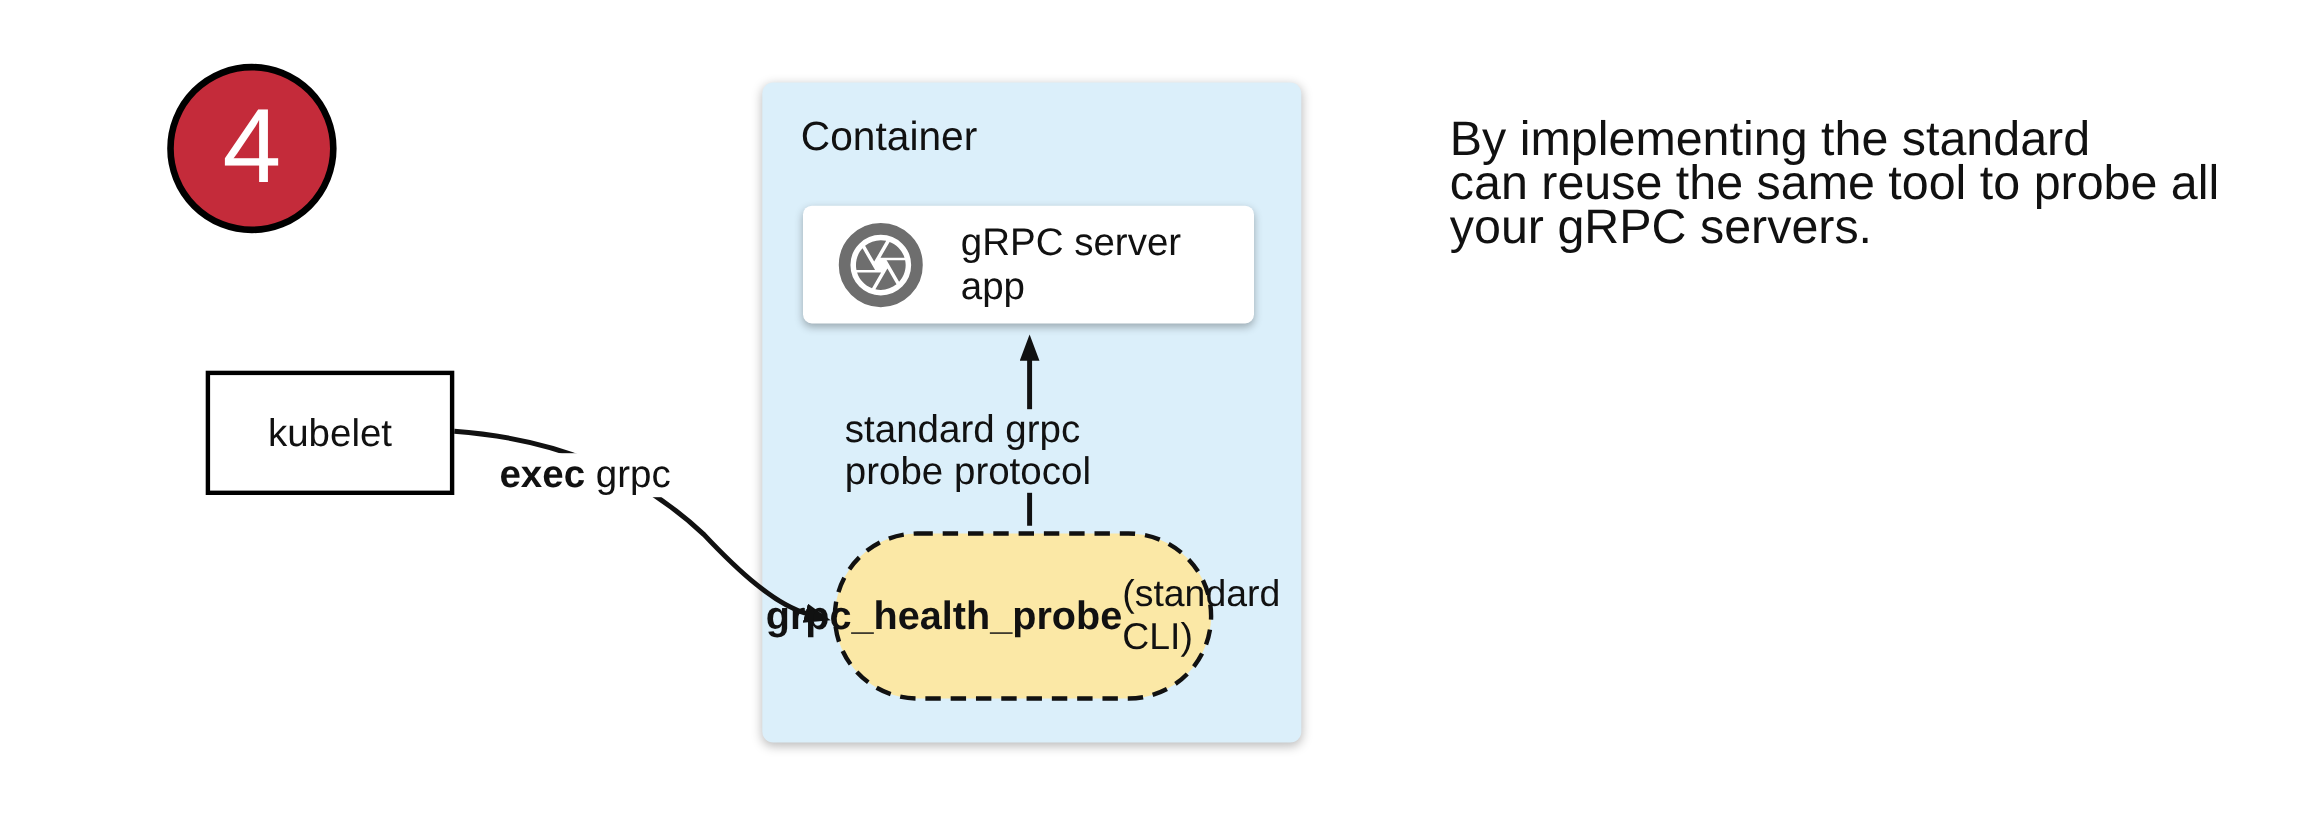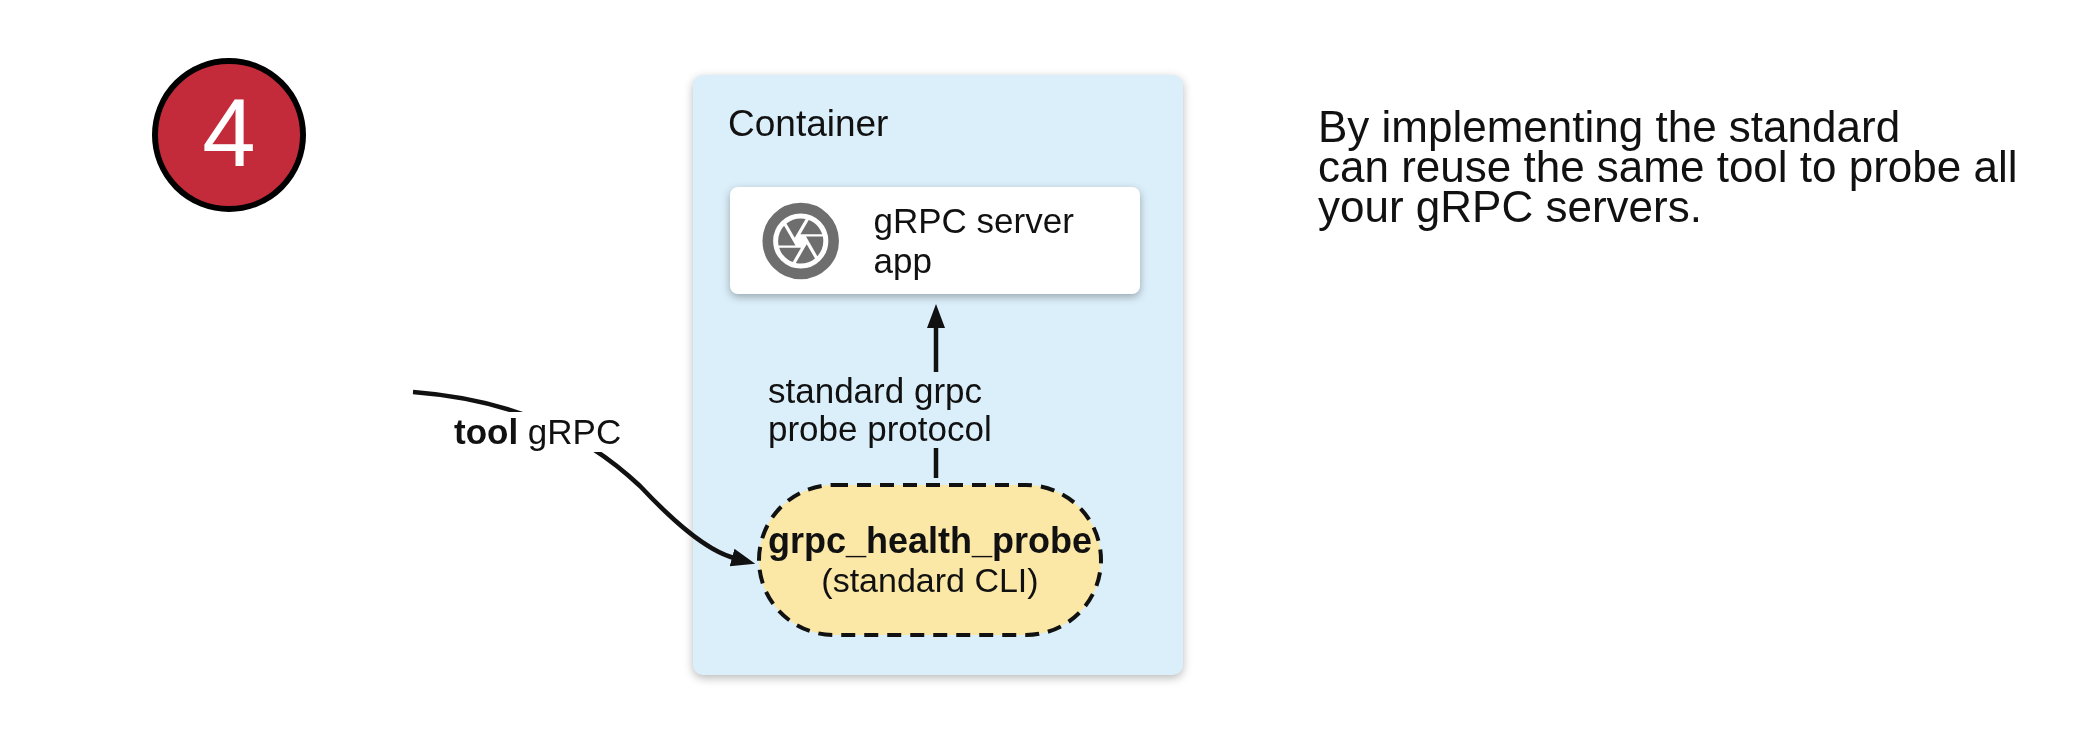--- a/index.html
+++ b/index.html
@@ -34,21 +34,21 @@
     background:#fff;border-radius:8px;z-index:2;
     box-shadow:0 3px 8px rgba(0,0,0,0.30);
     display:flex;align-items:center;gap:34px;padding-left:32px;box-sizing:border-box;
   }
   .server-box .label{font-size:35px;}
   
   .overlay{position:absolute;left:0;top:0;width:2100px;height:750px;z-index:3;pointer-events:none;}
   
   .pill-text{
     position:absolute;left:759px;top:485px;width:342px;height:150px;z-index:4;
-    display:flex;flex-direction:column;align-items:center;justify-content:center;
+    display:flex;flex-direction:row;align-items:center;justify-content:center;
   }
   .pill-text .t1{font-size:36px;font-weight:bold;line-height:1.15;}
   .pill-text .t2{font-size:34px;line-height:1.15;}
   
   .vlabel{
     position:absolute;left:768px;top:372px;width:320px;z-index:4;
     background:#DBEFFA;font-size:35px;line-height:38px;
   }
   .exec-label{
     position:absolute;left:450px;top:412px;z-index:4;background:#fff;
@@ -59,20 +59,23 @@
 </style>
 </head>
 <body>
 
 <div class="canvas">
 
   <div class="badge">
     <span class="num">4</span>
   </div>
 
+  <div class="kubelet">
+    <span>kubelet</span>
+  </div>
 
   <div class="container-box">
     <div class="container-label">Container</div>
   </div>
 
   <div class="server-box">
     <svg width="78" height="78" viewBox="0 0 24 24">
       <circle cx="12" cy="12" r="10.2" fill="#ffffff" stroke="#6E6E6E" stroke-width="3.3"></circle>
       <g transform="translate(12,12) scale(0.70) translate(-12,-12)" fill="#6E6E6E">
         <path d="M9.4 10.5l4.77-8.26C13.47 2.09 12.75 2 12 2c-2.4 0-4.6.85-6.32 2.25l3.66 6.35.06-.1zM21.54 9c-.92-2.92-3.15-5.26-6-6.34L11.88 9h9.66zm.26 1h-7.49l.29.5 4.76 8.25C21 16.97 22 14.61 22 12c0-.69-.07-1.36-.2-2zM8.54 12l-3.9-6.75C3.01 7.03 2 9.39 2 12c0 .69.07 1.36.2 2h7.49l-1.15-2zm-6.08 3c.92 2.92 3.15 5.26 6 6.34L12.12 15H2.46zm11.27 0l-3.9 6.76c.7.15 1.42.24 2.17.24 2.4 0 4.6-.85 6.32-2.25l-3.66-6.35-.93 1.6z"></path>
@@ -95,21 +98,21 @@
   <div class="pill-text">
     <span class="t1">grpc_health_probe</span>
     <span class="t2">(standard CLI)</span>
   </div>
 
   <div class="vlabel">
     <div>standard grpc</div>
     <div>probe protocol</div>
   </div>
 
-  <div class="exec-label"><b>tool</b><span> gRPC</span></div>
+  <div class="exec-label"><b>exec</b><span> grpc</span></div>
 
   <div class="note">
     <div>By implementing the standard</div>
     <div>can reuse the same tool to probe all</div>
     <div>your gRPC servers.</div>
   </div>
 
 </div>
 
 </body></html>

